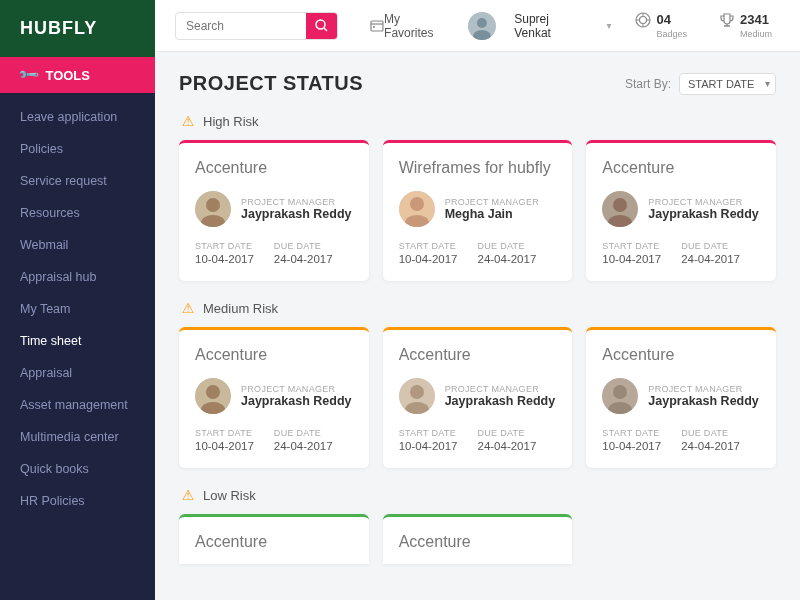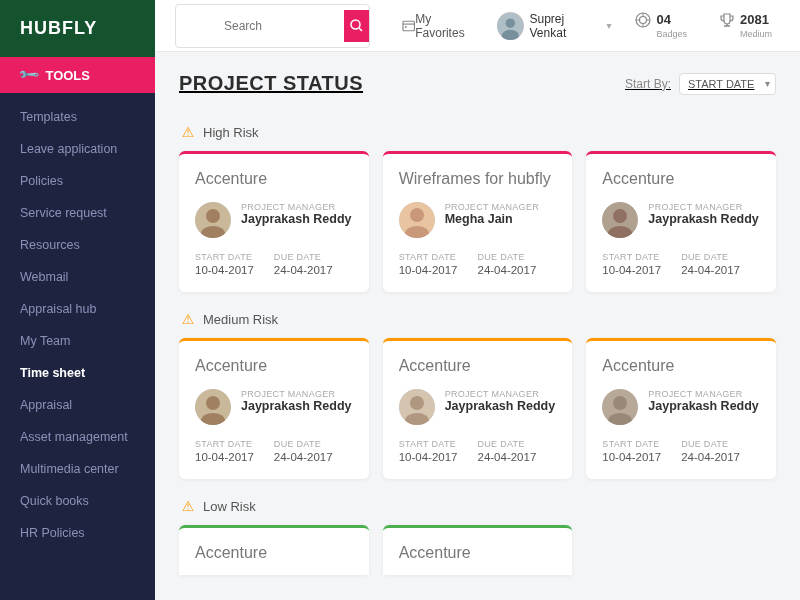--- a/index.html
+++ b/index.html
@@ -71,21 +71,21 @@
     .sidebar-nav::-webkit-scrollbar { width: 0; }
 
     .nav-item {
       padding: 9px 20px;
       color: #8b92b8;
       font-size: 12.5px;
       cursor: pointer;
       transition: color 0.2s;
     }
 
-    .nav-item.active-text { color: #fff; font-weight: 700; }
+    .nav-item.active-text { color: #fff; font-weight: 400; }
 
     
     .main-content {
       flex: 1;
       background: #f4f5f7;
       display: flex;
       flex-direction: column;
       overflow: hidden;
     }
 
@@ -100,22 +100,21 @@
       border-bottom: 1px solid #e8e8e8;
       flex-shrink: 0;
     }
 
     .search-box {
       display: flex;
       align-items: center;
       border: 1px solid #e0e0e0;
       border-radius: 4px;
       overflow: hidden;
-      height: 44px;
-      padding-left: 38px;
+      height: 28px;
     }
 
     .search-input {
       border: none;
       outline: none;
       padding: 0 10px;
       font-size: 12px;
       width: 130px;
       color: #666;
     }
@@ -139,21 +138,21 @@
       display: flex;
       align-items: center;
       font-size: 12px;
       color: #555;
       cursor: pointer;
     }
 
     .header-user {
       display: flex;
       align-items: center;
-      gap: 6px;
+      gap: 18px;
       font-size: 12px;
       color: #333;
       cursor: pointer;
       justify-content: space-between;
     }
 
     .user-avatar {
       width: 28px;
       height: 28px;
       border-radius: 50%;
@@ -188,22 +187,21 @@
       padding: 20px 24px;
     }
 
     .page-content::-webkit-scrollbar { width: 4px; }
     .page-content::-webkit-scrollbar-thumb { background: #ccc; border-radius: 2px; }
 
     .page-header {
       display: flex;
       align-items: center;
       justify-content: space-between;
-      margin-bottom: 28px;
-      text-decoration: underline;
+      margin-bottom: 17px;
     }
 
     .page-title {
       font-size: 20px;
       font-weight: 700;
       color: #2d2d2d;
       letter-spacing: 0.5px;
     }
 
     .sort-bar {
@@ -283,21 +281,21 @@
 
     .project-card-title {
       font-size: 16px;
       color: #777;
       margin-bottom: 14px;
       font-weight: 400;
     }
 
     .pm-section {
       display: flex;
-      align-items: flex-start;
+      align-items: center;
       gap: 10px;
       margin-bottom: 14px;
     }
 
     .pm-avatar {
       width: 36px;
       height: 36px;
       border-radius: 50%;
       background: #d0d0d0;
       flex-shrink: 0;
@@ -390,21 +388,20 @@
   <div class="sidebar">
     <div class="sidebar-logo">HUBFLY</div>
 
     <div class="sidebar-active-item">
       <span class="wrench-icon">🔧</span>
       <span class="item-label">TOOLS</span>
     </div>
 
     <nav class="sidebar-nav">
 
-    <div class="nav-item">Templates</div>
         <div class="nav-item">Leave application</div>
         <div class="nav-item">Policies</div>
         <div class="nav-item">Service request</div>
         <div class="nav-item">Resources</div>
         <div class="nav-item">Webmail</div>
         <div class="nav-item">Appraisal hub</div>
         <div class="nav-item">My Team</div>
         <div class="nav-item active-text">Time sheet</div>
         <div class="nav-item">Appraisal</div>
         <div class="nav-item">Asset management</div>
@@ -468,21 +465,21 @@
 
       <div class="header-stat">
         <svg width="16" height="16" viewBox="0 0 16 16">
           <path d="M5 2h6v7a3 3 0 01-6 0V2z" stroke="#888" stroke-width="1.2" fill="none"></path>
           <path d="M5 4H2v2a3 3 0 003 3" stroke="#888" stroke-width="1.2" fill="none"></path>
           <path d="M11 4h3v2a3 3 0 01-3 3" stroke="#888" stroke-width="1.2" fill="none"></path>
           <line x1="8" y1="12" x2="8" y2="14" stroke="#888" stroke-width="1.2"></line>
           <line x1="5" y1="14" x2="11" y2="14" stroke="#888" stroke-width="1.5"></line>
         </svg>
         <span>
-          <span class="header-stat-count">2081</span>
+          <span class="header-stat-count">2341</span>
           <br>
           <span style="font-size:9px;color:#999;">Medium</span>
         </span>
       </div>
     </div>
 
     <div class="page-content">
       <div class="page-header">
         <h1 class="page-title">PROJECT STATUS</h1>
         <div class="sort-bar">

